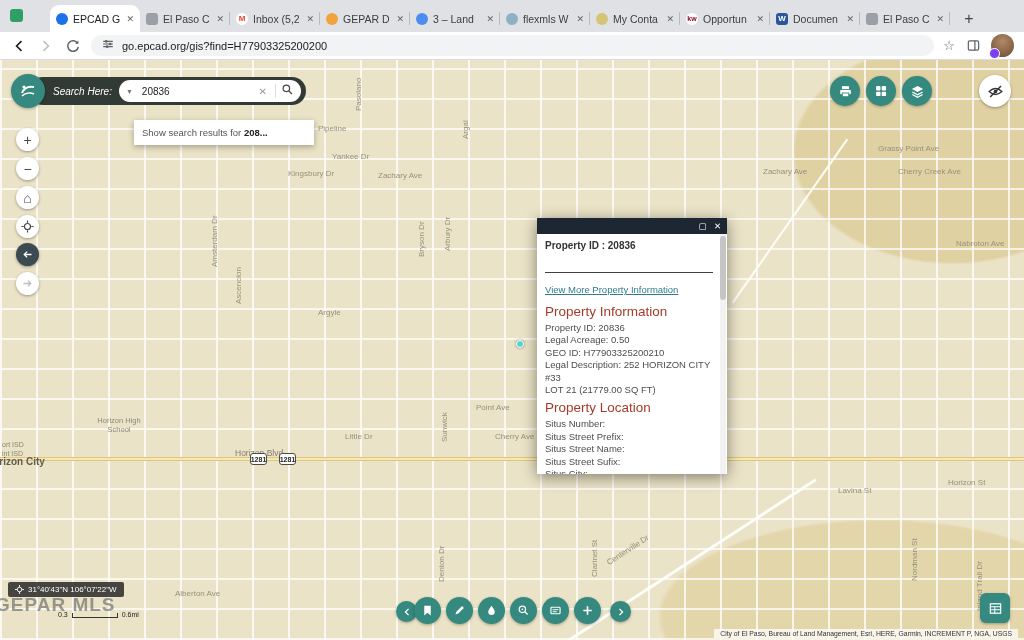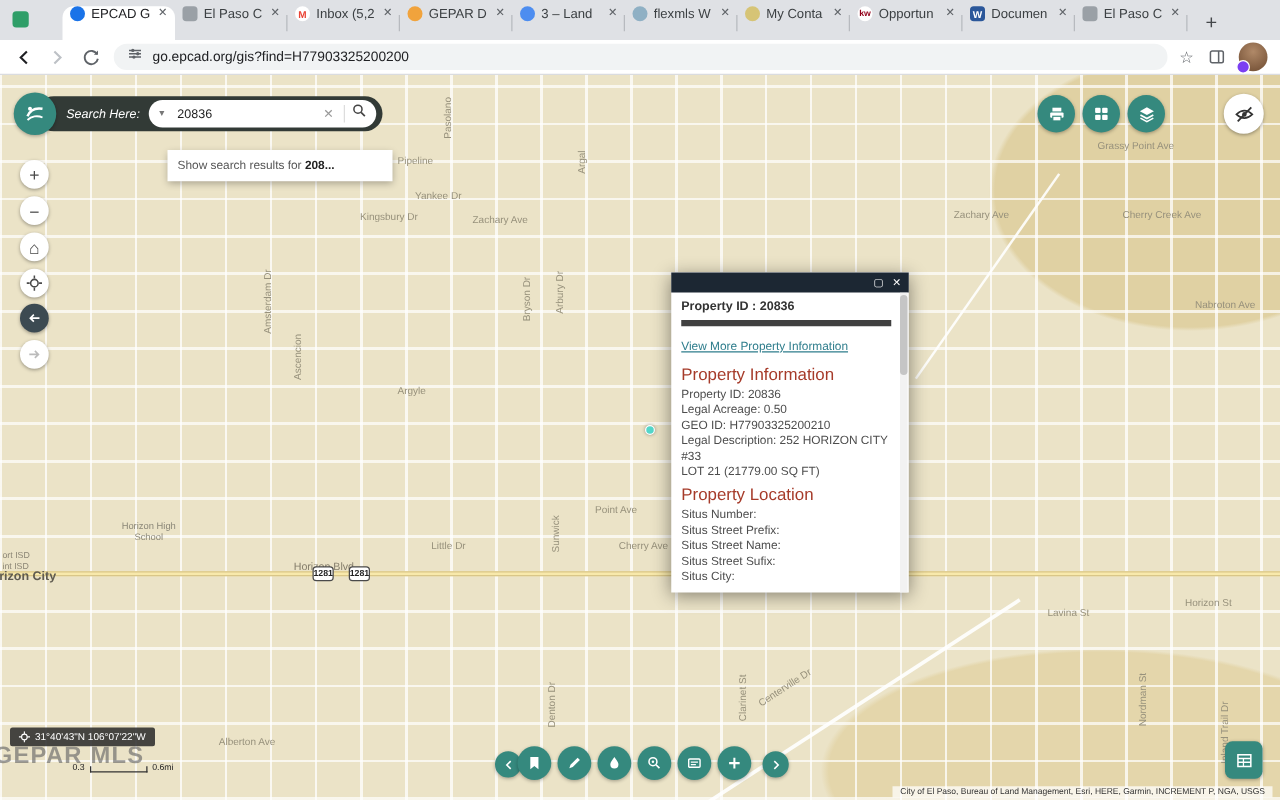--- a/index.html
+++ b/index.html
@@ -3,21 +3,21 @@
 <meta charset="utf-8">
 <style>
   *{box-sizing:border-box;margin:0;padding:0}
   html,body{width:1024px;height:640px;overflow:hidden}
   body{font-family:"Liberation Sans",sans-serif;position:relative;background:#fff}
 
   
   .tabstrip{position:absolute;top:0;left:0;right:0;height:32px;background:#dfe1e5}
   .winicon{position:absolute;left:10px;top:9px;width:13px;height:13px;border-radius:3px;background:#2f9e68}
   .tabs{position:absolute;left:50px;top:5px;height:27px;display:flex;align-items:flex-end}
-  .tab{width:90px;height:27px;display:flex;align-items:flex-start;padding:0 6px;position:relative;border-radius:9px 9px 0 0}
+  .tab{width:90px;height:27px;display:flex;align-items:center;padding:0 6px;position:relative;border-radius:9px 9px 0 0}
   .tab.active{background:#fff}
   .tab:not(.active)::after{content:"";position:absolute;right:0;top:7px;height:13px;width:1px;background:#b7babf}
   .fav{width:12px;height:12px;border-radius:50%;margin-right:5px;flex:none;display:flex;align-items:center;justify-content:center;font-size:8px;font-weight:bold;overflow:hidden}
   .fav.sq{border-radius:3px}
   .tlabel{flex:1;font-size:10.5px;color:#3c4043;white-space:nowrap;overflow:hidden}
   .tab.active .tlabel{color:#202124}
   .tclose{font-size:9px;color:#5f6368;margin-left:3px;flex:none}
   .newtab{position:absolute;left:958px;top:8px;width:22px;height:22px;display:flex;align-items:center;justify-content:center;font-size:16px;color:#44474a}
   .toolbar{position:absolute;top:32px;left:0;right:0;height:28px;background:#fff;display:flex;align-items:center;padding:0 10px;gap:9px;border-bottom:1px solid #dadce0}
   .navic{width:18px;height:18px;display:flex;align-items:center;justify-content:center;flex:none}
@@ -67,21 +67,21 @@
   .sclear{font-size:10px;color:#999;padding:0 3px}
   .sdiv{width:1px;height:14px;background:#ddd;margin:0 5px}
   .suggest{position:absolute;left:123px;top:46px;width:180px;background:#fff;box-shadow:0 2px 6px rgba(0,0,0,.3);font-size:9.5px;color:#555;padding:7px 8px;white-space:nowrap;overflow:hidden}
   .suggest b{color:#222}
 
   
   .popup{position:absolute;left:537px;top:158px;width:190px;height:256px;background:#fff;box-shadow:0 3px 14px rgba(0,0,0,.45);z-index:6;display:flex;flex-direction:column}
   .ptbar{height:16px;background:#1c2733;display:flex;align-items:center;justify-content:flex-end;gap:7px;padding:0 6px;flex:none}
   .pwin{color:#fff;font-size:8.5px;line-height:8px}
   .pbody{flex:1;overflow:hidden;position:relative;padding:6px 14px 0 8px}
-  .ptitle{font-size:10px;font-weight:bold;color:#333;padding-bottom:5px;border-bottom:5px solid #404040;margin-bottom:6px}
+  .ptitle{font-size:10px;font-weight:bold;color:#333;padding-bottom:21px;border-bottom:1px solid #404040;margin-bottom:6px}
   .plink{display:inline-block;font-size:9.5px;color:#2e7d8c;text-decoration:underline;margin-bottom:5px}
   .phead{font-size:13.5px;color:#a63b2a;margin:4px 0 3px}
   .prow{font-size:9.5px;color:#4d4d4d;line-height:12.4px}
   .ptrack{position:absolute;right:1px;top:0;width:6px;height:100%;background:#f2f2f2}
   .pthumb{position:absolute;right:0;top:2px;width:6px;height:64px;background:#c5c5c5;border-radius:3px}
   .pfoot{flex:none;height:17px;border-top:1px solid #ddd;display:flex;align-items:center;justify-content:space-between;padding:0 8px}
   .pzoom{font-size:9.5px;color:#2e7d8c;text-decoration:underline}
   .pmore{font-size:9px;color:#666;letter-spacing:1px}
 
   
@@ -208,21 +208,21 @@
   <span class="ml mlv" style="left:426px;top:188px">Bryson Dr</span>
   <span class="ml mlv" style="left:452px;top:182px">Arbury Dr</span>
   <span class="ml mlv" style="left:470px;top:70px">Argal</span>
   <span class="ml mlv" style="left:363px;top:42px">Pasolano</span>
   <span class="ml mlb" style="left:235px;top:388px">Horizon Blvd</span>
   <span class="ml" style="left:345px;top:372px">Little Dr</span>
   <span class="ml" style="left:495px;top:372px">Cherry Ave</span>
   <span class="ml" style="left:476px;top:343px">Point Ave</span>
   <span class="ml" style="left:838px;top:426px">Lavina St</span>
   <span class="ml" style="left:898px;top:107px">Cherry Creek Ave</span>
-  <span class="ml" style="left:878px;top:52px">Grassy Point Ave</span>
+  <span class="ml" style="left:878px;top:84px">Grassy Point Ave</span>
   <span class="ml" style="left:956px;top:179px">Nabroton Ave</span>
   <span class="ml" style="left:175px;top:529px">Alberton Ave</span>
   <span class="ml mlv" style="left:919px;top:512px">Nordman St</span>
   <span class="ml" style="left:948px;top:418px">Horizon St</span>
   <span class="ml mlv" style="left:984px;top:542px">Inland Trail Dr</span>
   <span class="ml mlv" style="left:446px;top:513px">Denton Dr</span>
   <span class="ml mld" style="left:610px;top:498px">Centerville Dr</span>
   <span class="ml mlv" style="left:449px;top:373px">Sunwick</span>
   <span class="ml mlv" style="left:599px;top:508px">Clarinet St</span>
 

